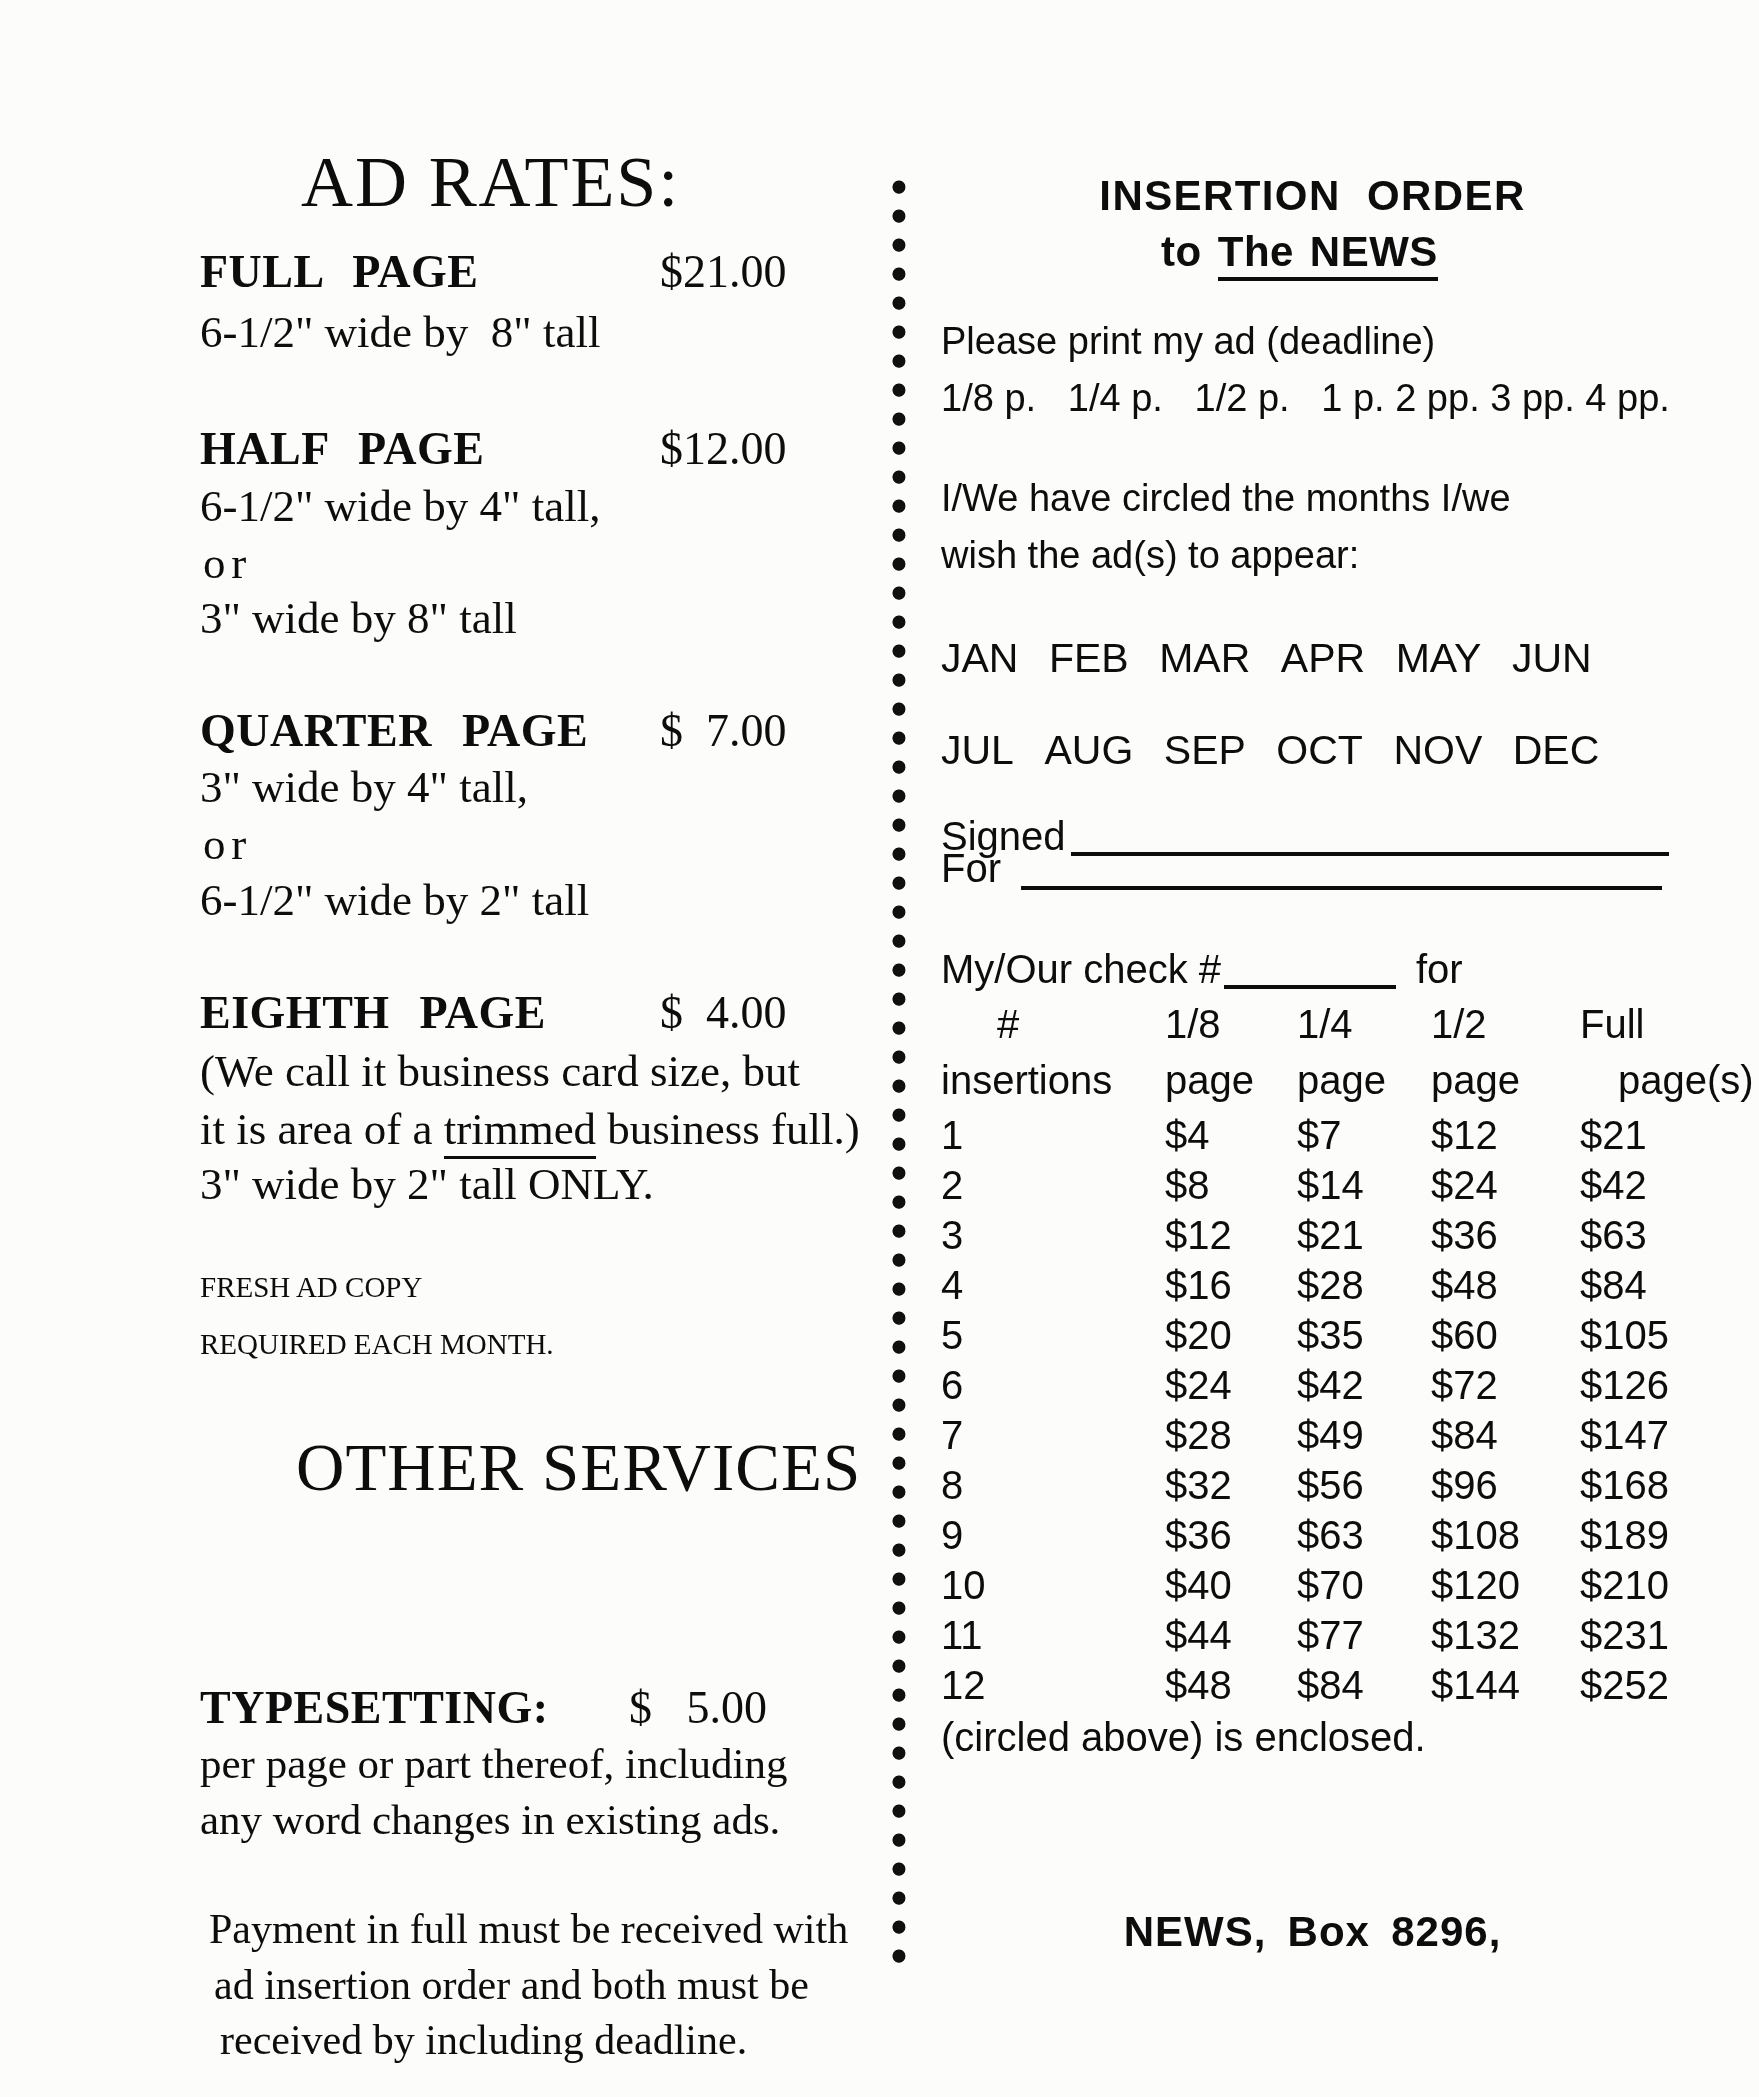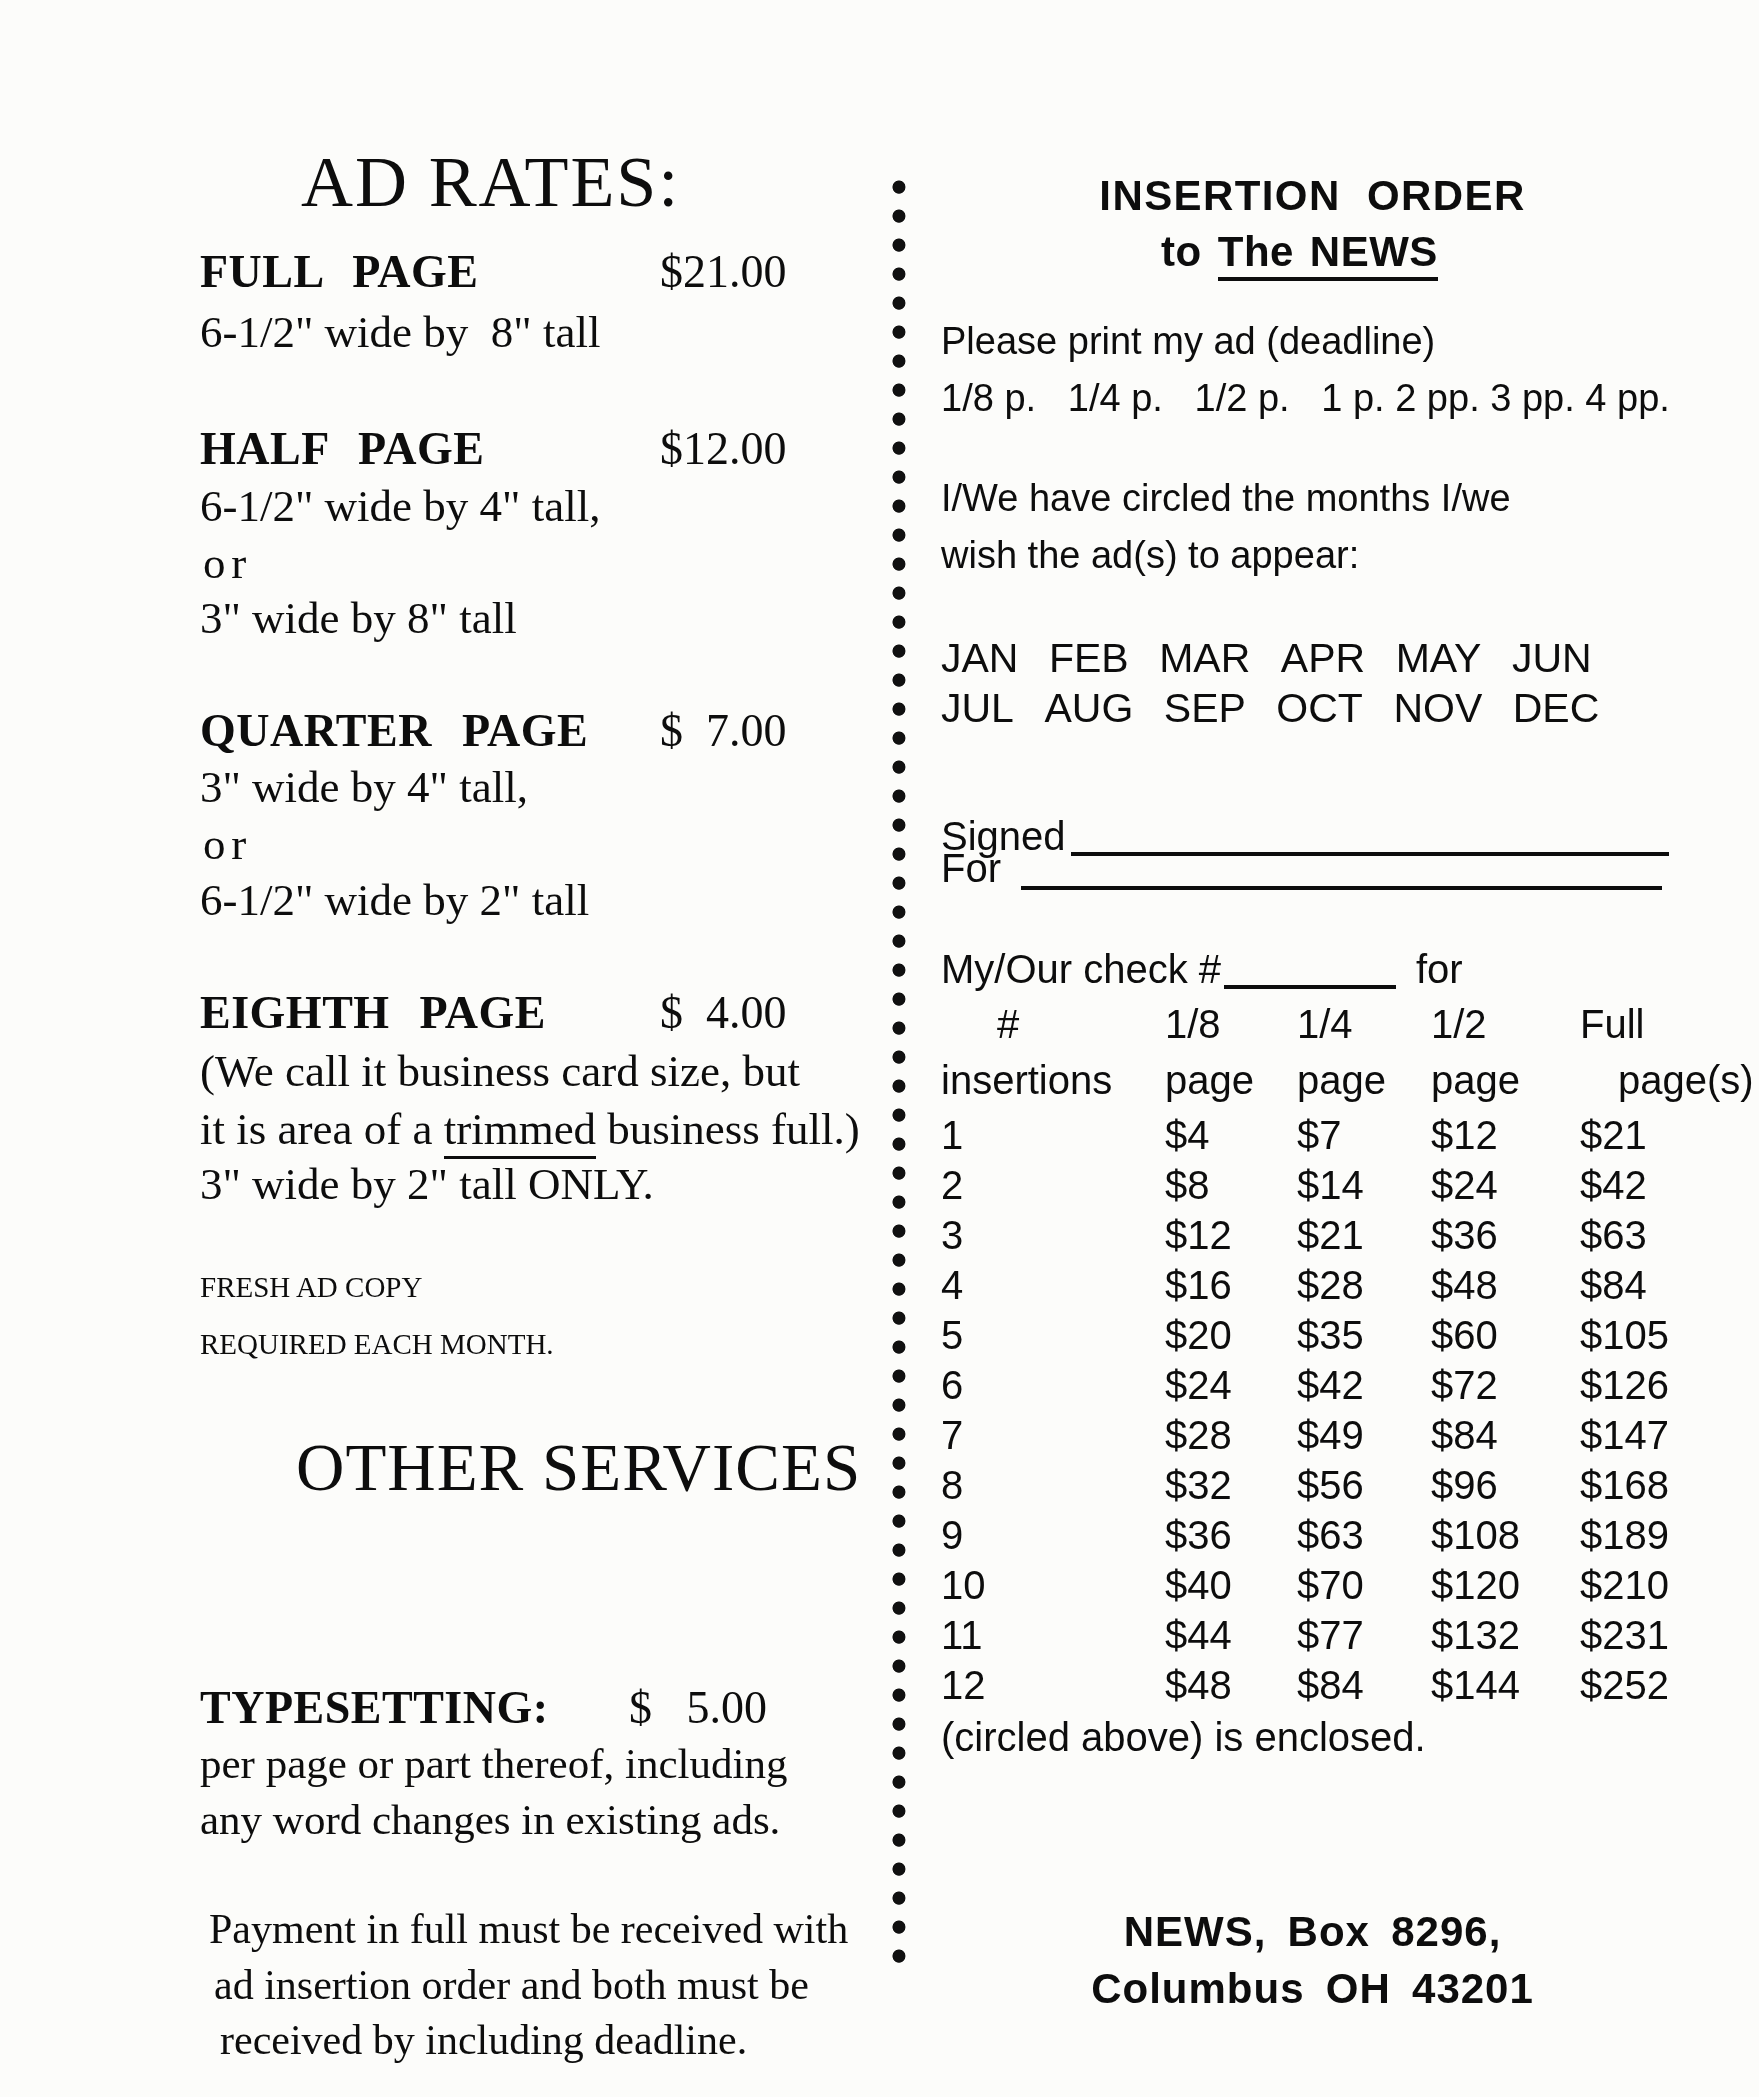--- a/index.html
+++ b/index.html
@@ -101,21 +101,21 @@
   <div class="abs sans rc-body" style="left:941px;top:534px;">wish the ad(s) to appear:</div>
 
   <div class="abs sans rc-months" style="left:941px;top:635px;">
     <span>JAN</span>
     <span>FEB</span>
     <span>MAR</span>
     <span>APR</span>
     <span>MAY</span>
     <span>JUN</span>
   </div>
-  <div class="abs sans rc-months" style="left:941px;top:685px;">
+  <div class="abs sans rc-months" style="left:941px;top:727px;">
     <span>JUL</span>
     <span>AUG</span>
     <span>SEP</span>
     <span>OCT</span>
     <span>NOV</span>
     <span>DEC</span>
   </div>
 
   <div class="abs sans sign-row" style="left:941px;top:789px;margin-top:24px;">
     <span>Signed</span>
@@ -228,16 +228,15 @@
     <span class="cA">12</span>
     <span class="cB">$48</span>
     <span class="cC">$84</span>
     <span class="cD">$144</span>
     <span>$252</span>
   </div>
 
   <div class="abs sans rc-body" style="font-size:40px;left:941px;top:1715px;">(circled above) is enclosed.</div>
 
   <div class="abs sans rc-addr center" style="left:941px;top:1908px;width:743px;">NEWS, Box 8296,</div>
-  <div class="abs sans rc-addr center" style="left:941px;top:1965px;width:743px;">Columbus OH 43201</div>
 
 </div>
 
 
 </body></html>

